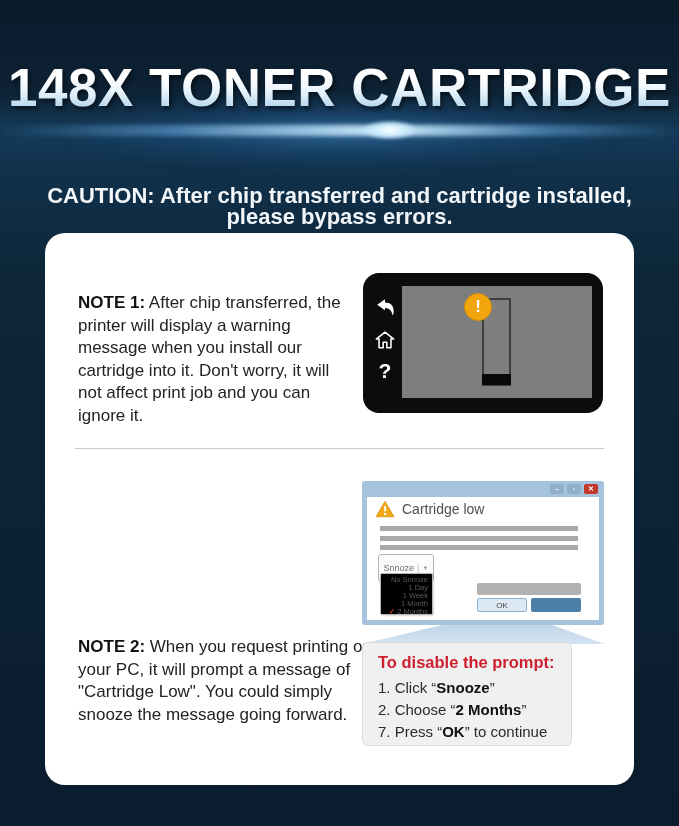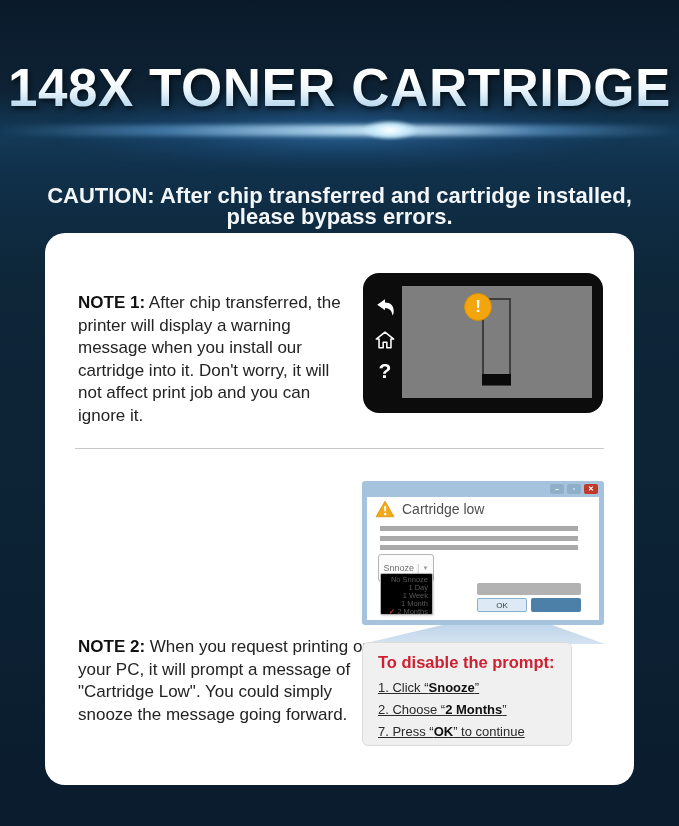--- a/index.html
+++ b/index.html
@@ -68,21 +68,21 @@
     background:#ddeaf6;border:1px solid #8ab0cf;border-radius:2px;font-size:8px;color:#3c3c3c;
     display:flex;align-items:center;justify-content:center;}
   .blue-btn{position:absolute;left:164px;top:101px;width:50px;height:14px;background:#4d80a8;border-radius:2px;}
   
   .funnel{position:absolute;left:317px;top:384px;width:243px;height:27px;z-index:1;
     background:linear-gradient(180deg,#b6cfe7,#d4e3f1);
     clip-path:polygon(47% 0,69% 0,100% 100%,0 100%);}
   .callout{position:absolute;left:317px;top:409px;width:210px;height:104px;box-sizing:border-box;
     background:#f0f0f0;border:1px solid #dcdcdc;border-radius:6px;padding:10px 0 0 15px;z-index:2;}
   .callout-title{font-size:16.5px;font-weight:800;color:#ce2030;margin-bottom:5px;}
-  .step{font-size:13px;line-height:22px;color:#2a2a2a;text-decoration:underline;}
+  .step{font-size:15px;line-height:22px;color:#2a2a2a;}
   .step b{font-weight:700;color:#101010;}
 </style>
 </head>
 <body>
 
 <div class="canvas">
 
   <div class="glow-wide"></div>
   <div class="streak"></div>
   <div class="flare-core"></div>

